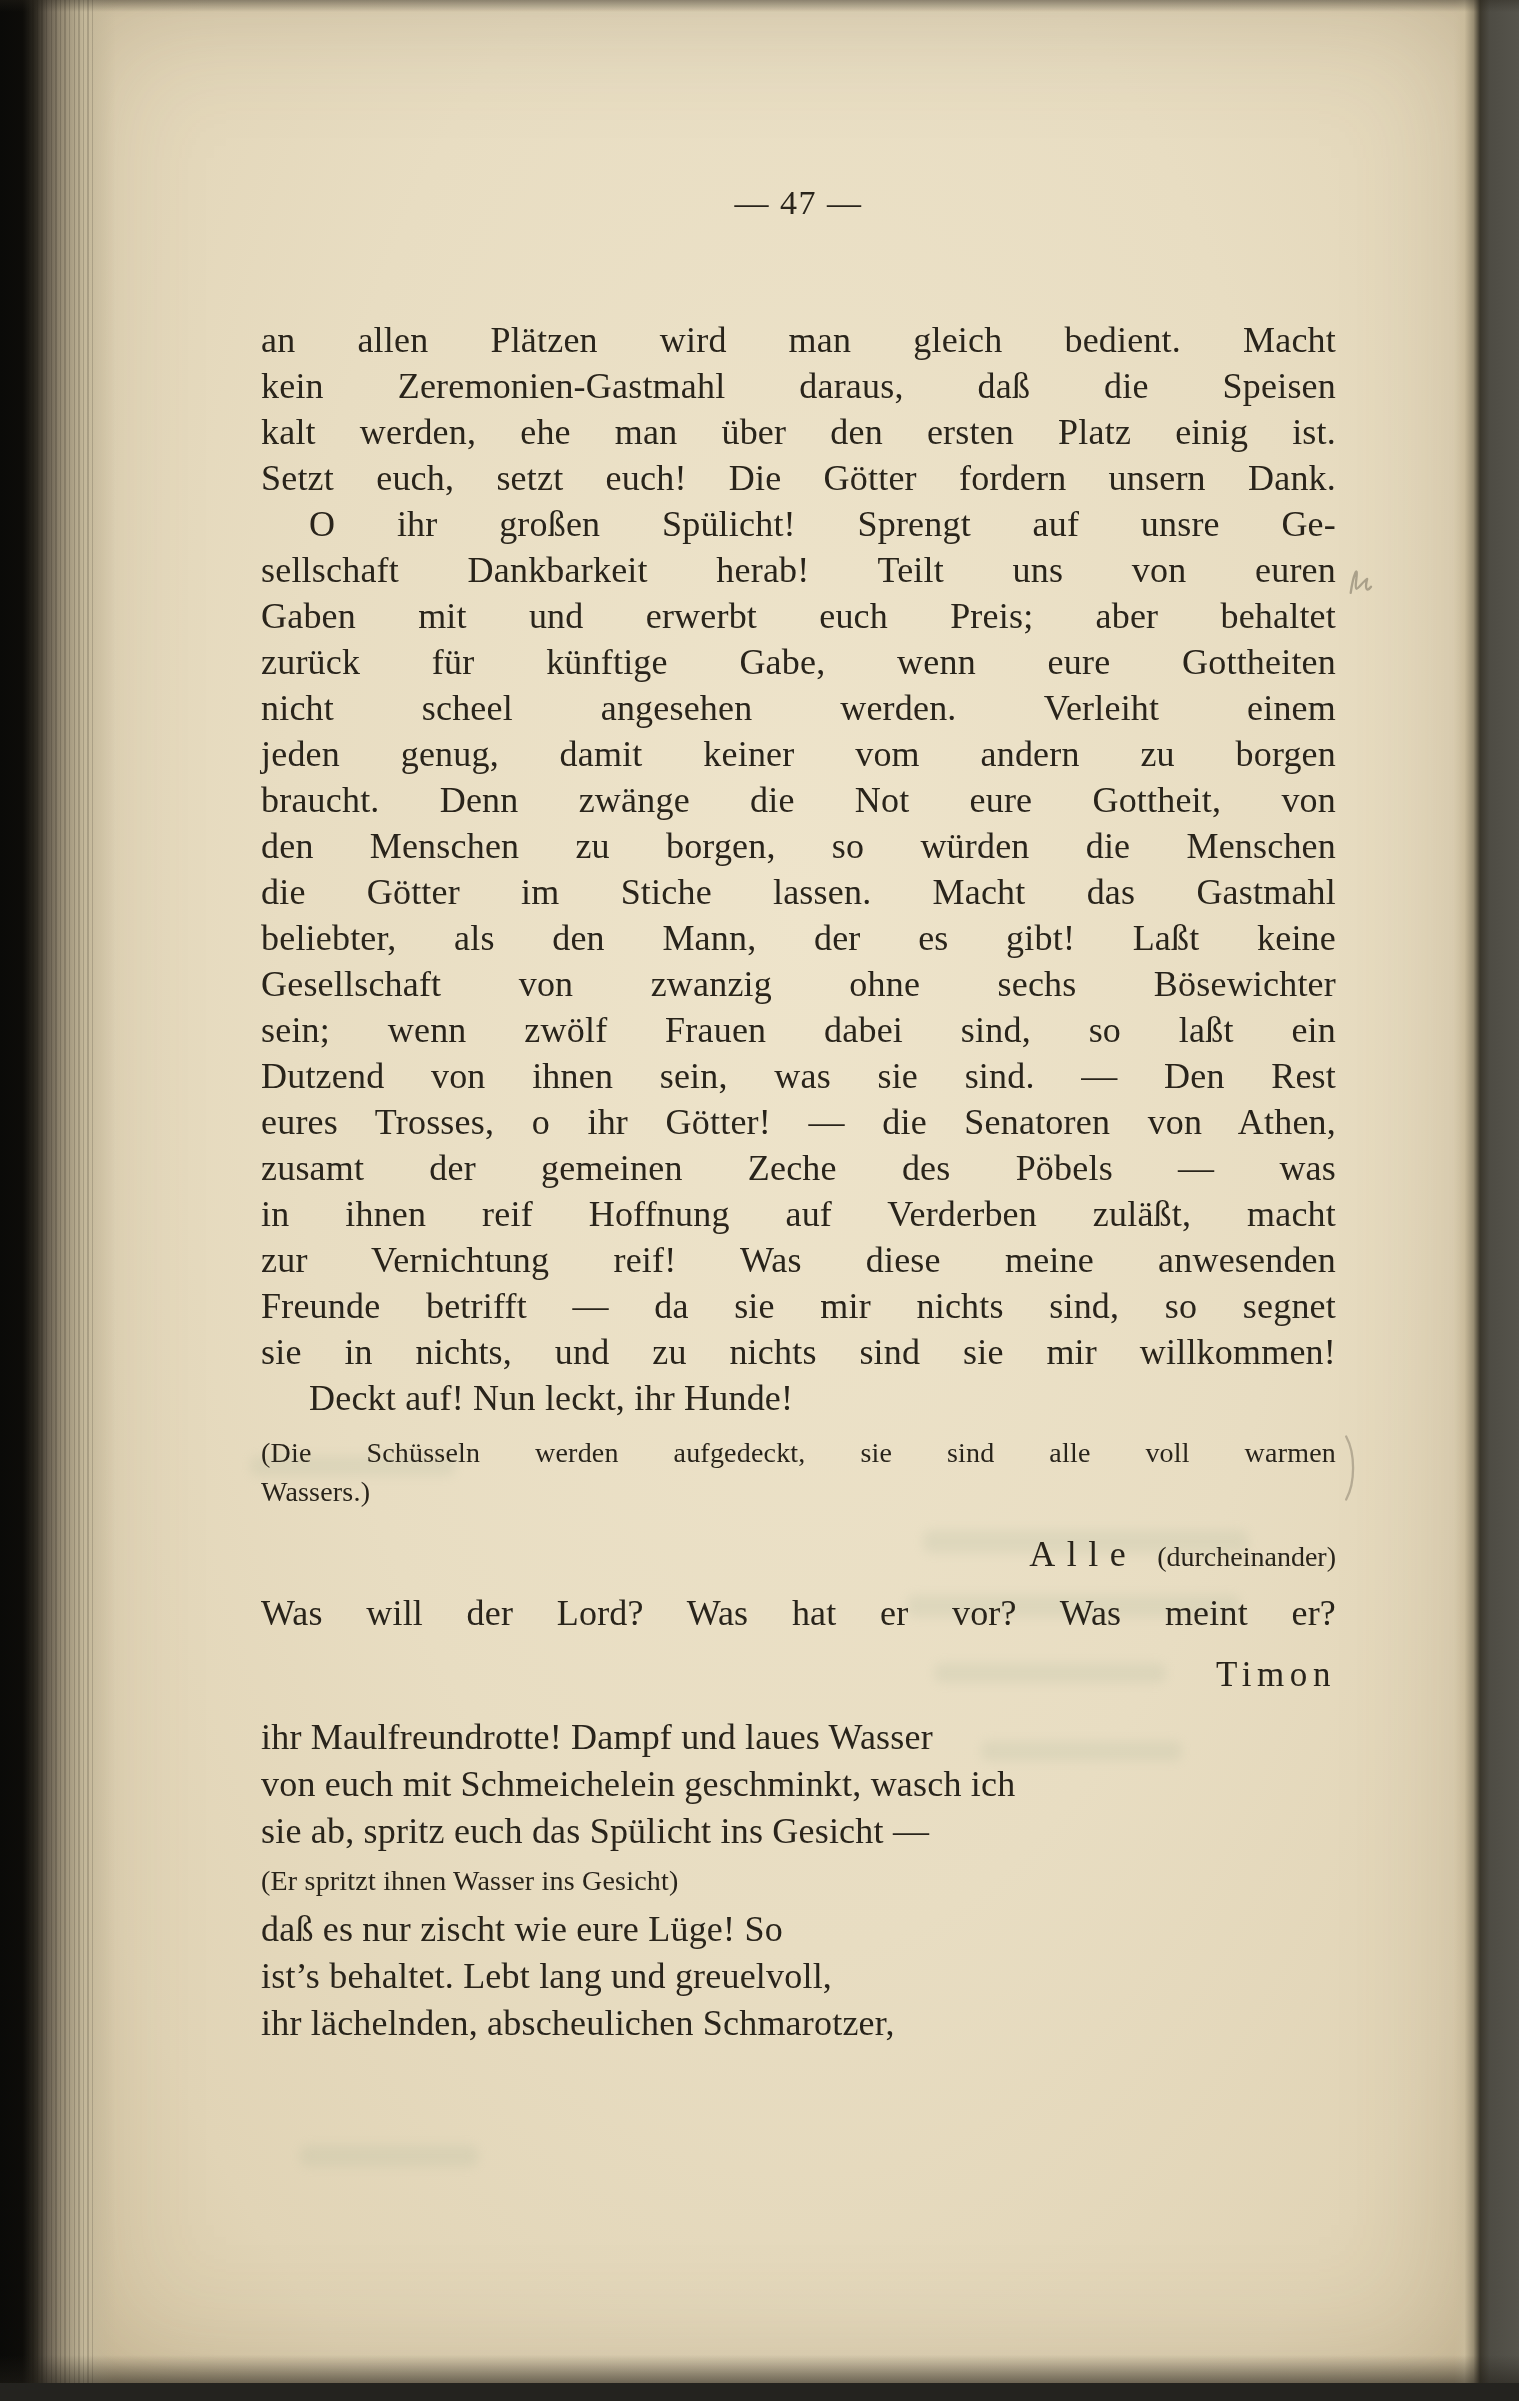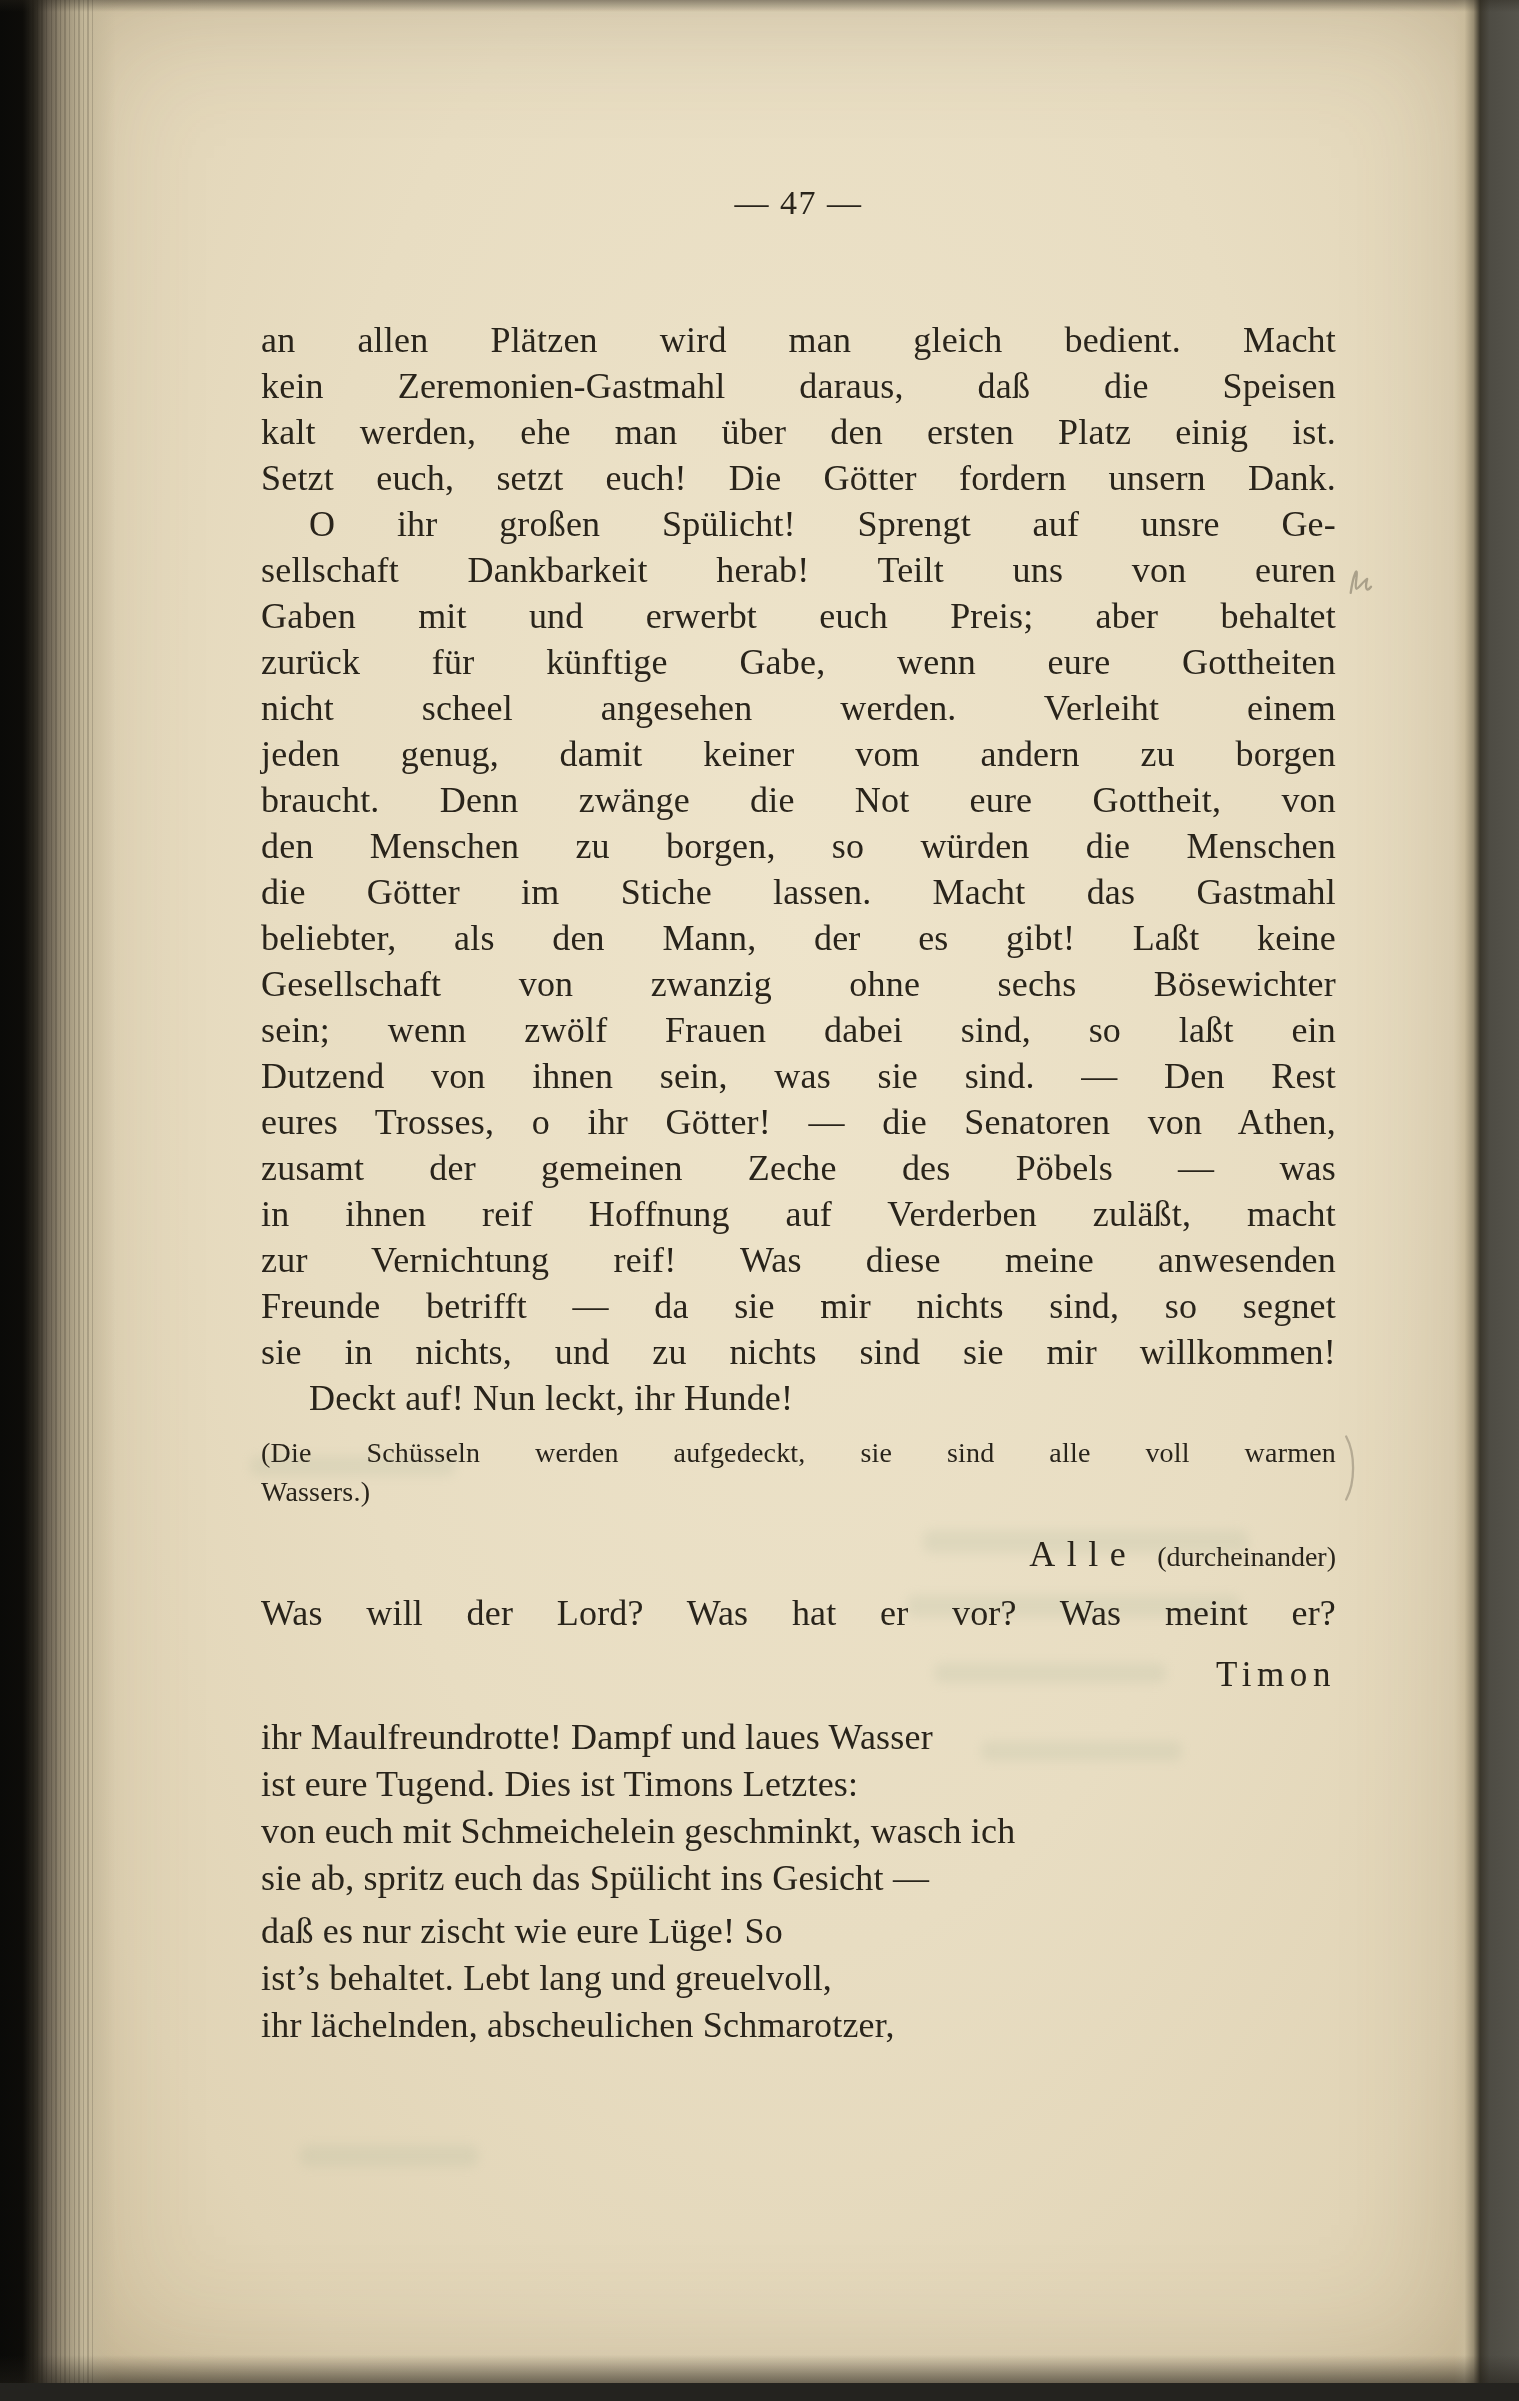--- a/index.html
+++ b/index.html
@@ -125,25 +125,25 @@
       </div>
 
       <div class="line justified crowd">Was will der Lord? Was hat er vor? Was meint er?</div>
 
       <div class="speaker speaker-timon">
         <span class="speaker-name">Timon</span>
       </div>
 
       <div class="verse">
           <div class="line">ihr Maulfreundrotte! Dampf und laues Wasser</div>
-          <div class="line">ist eure Tugend. Dies ist Timons Letztes:</div>
           <div class="line">von euch mit Schmeichelein geschminkt, wasch ich</div>
           <div class="line">sie ab, spritz euch das Spülicht ins Gesicht —</div>
         </div>
 
+      <div class="line stage centered stage-2">(Er spritzt ihnen Wasser ins Gesicht)</div>
 
       <div class="verse verse-2">
           <div class="line">daß es nur zischt wie eure Lüge! So</div>
           <div class="line">ist’s behaltet. Lebt lang und greuelvoll,</div>
           <div class="line">ihr lächelnden, abscheulichen Schmarotzer,</div>
         </div>
 
     </div>
 
     <svg class="pencil" style="left:1278px;top:557px" width="36" height="50" viewBox="0 0 46 64">

